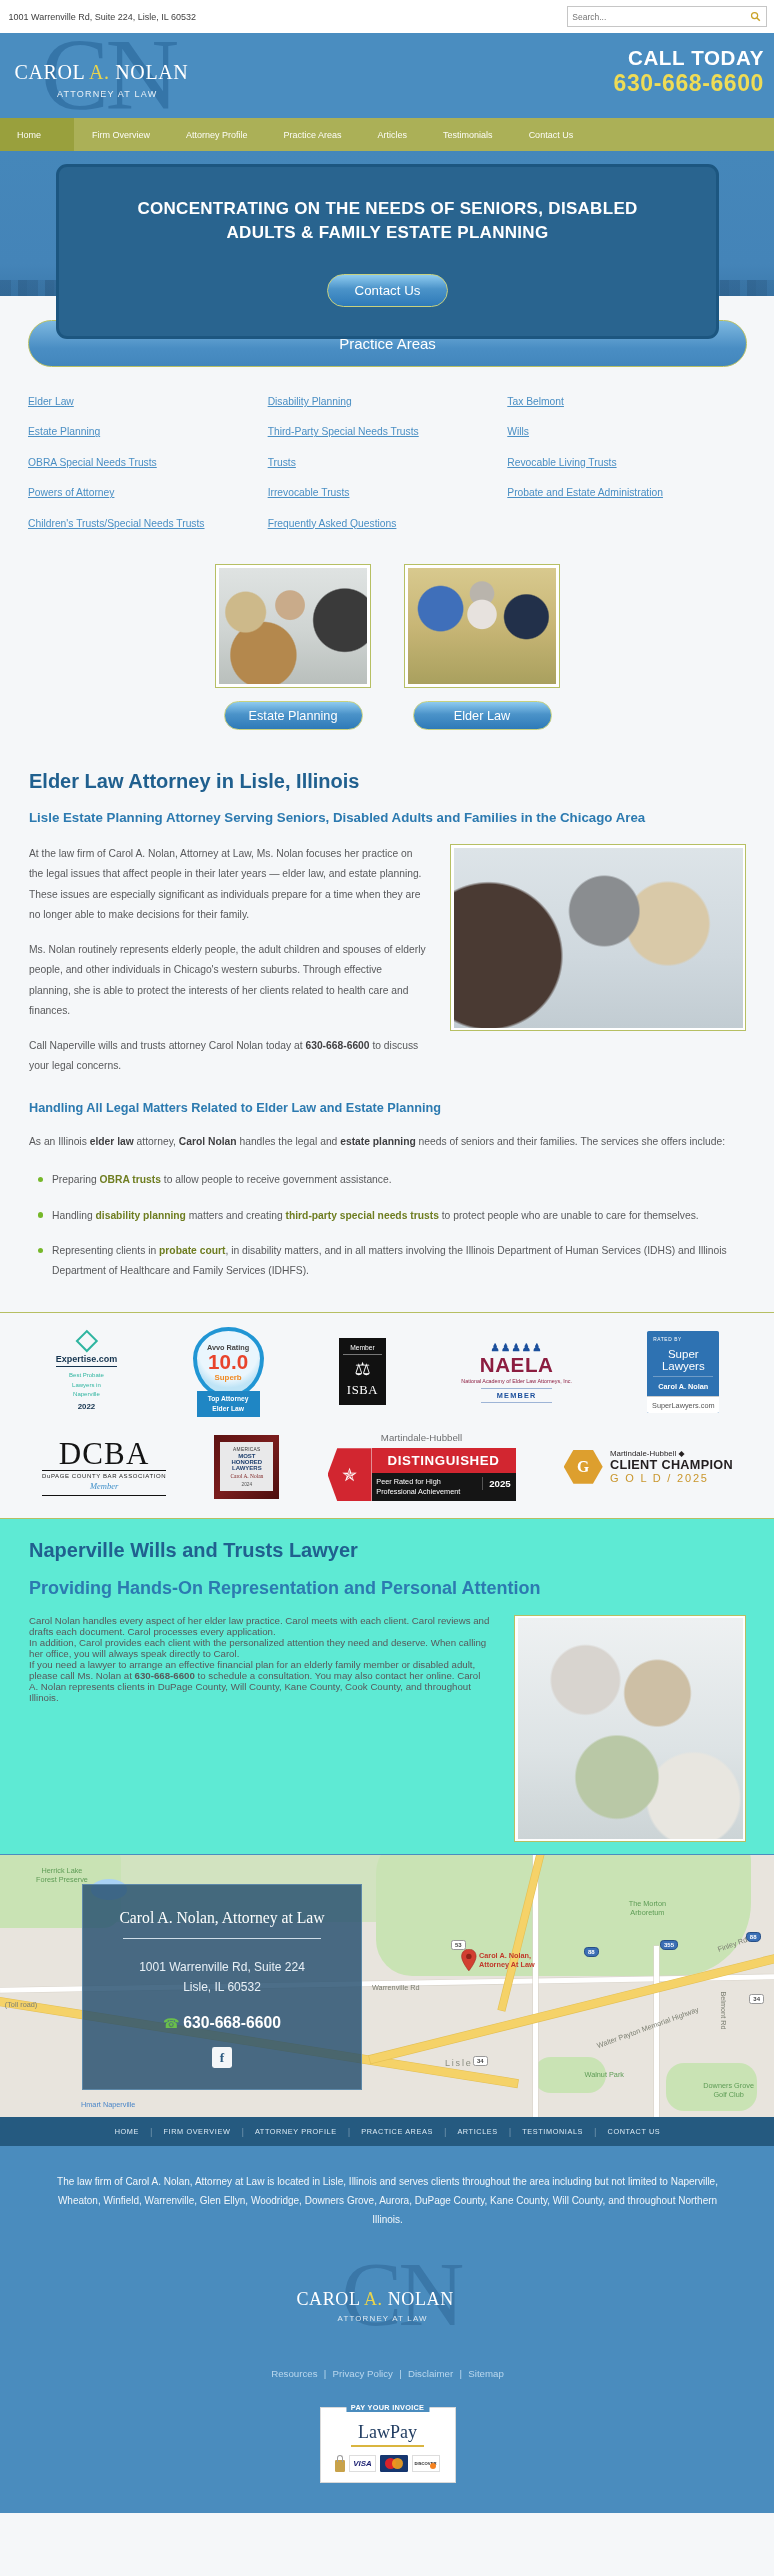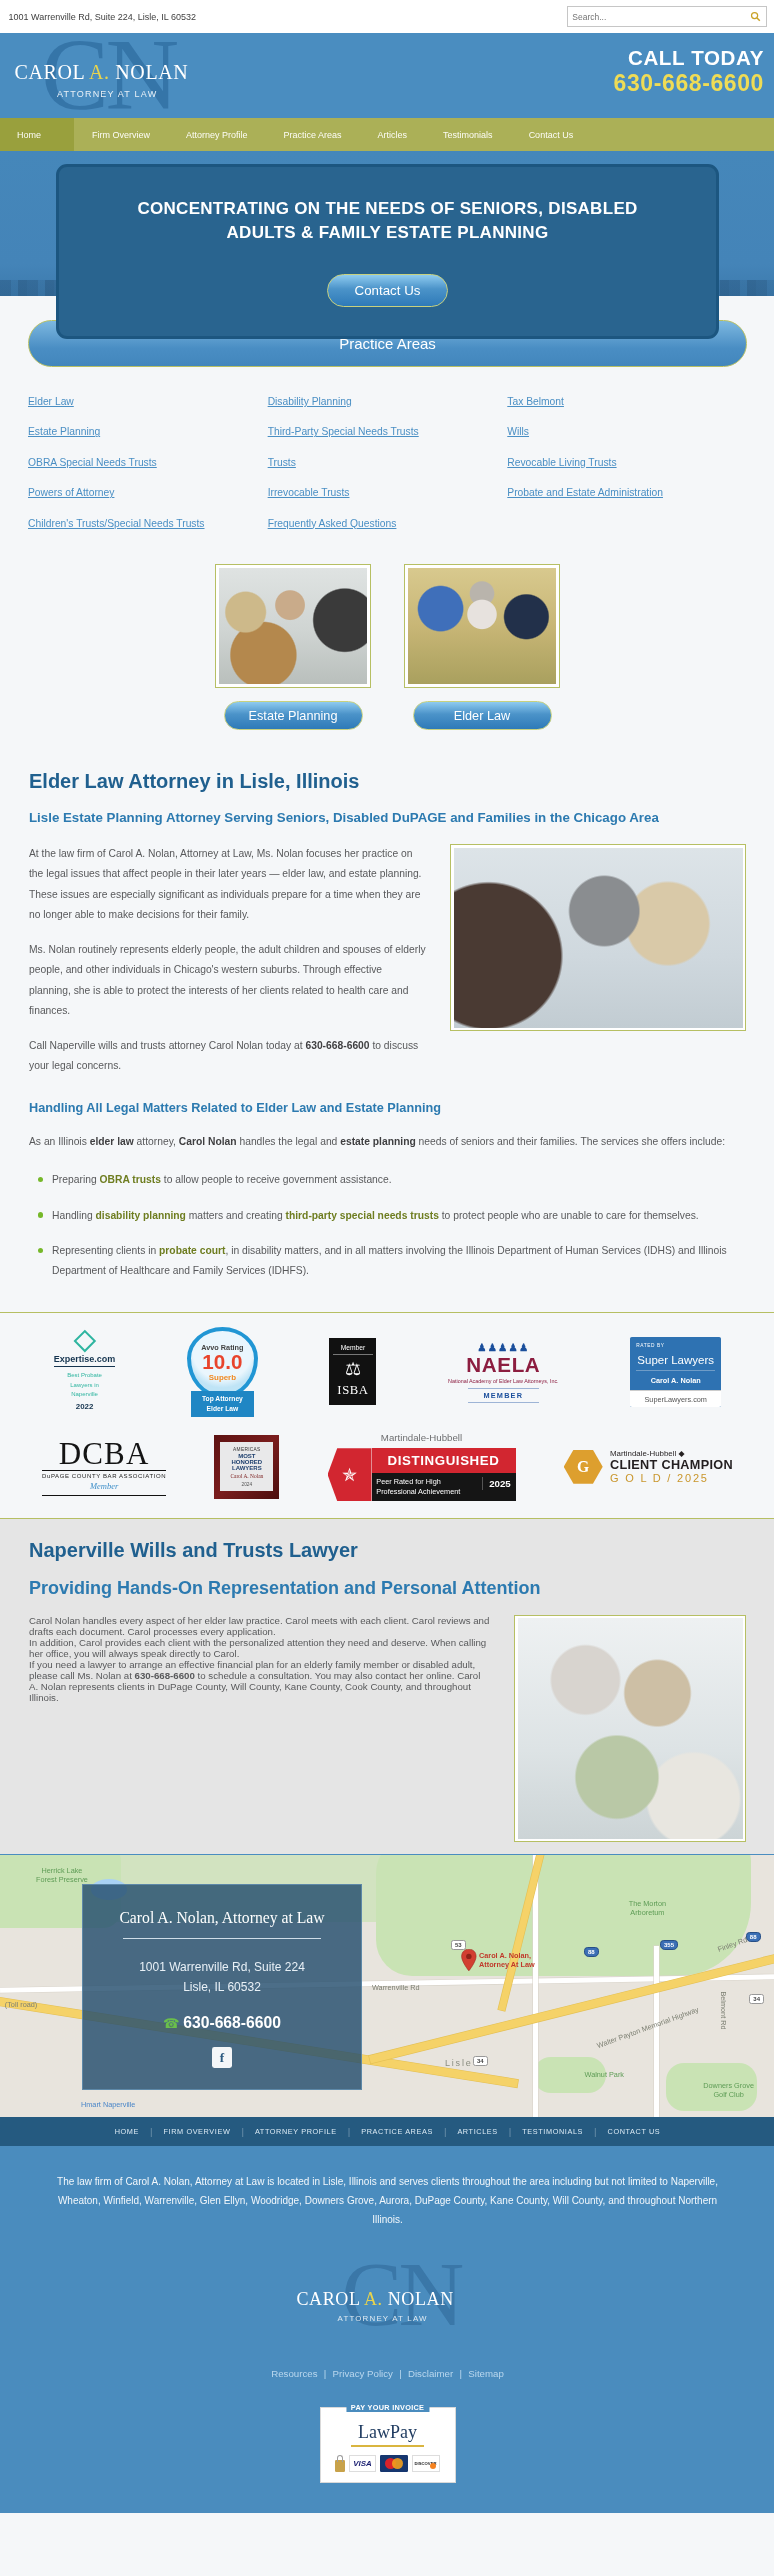--- a/index.html
+++ b/index.html
@@ -103,21 +103,21 @@
   .isba { width:47px; background:#111; color:#fff; padding:6px 3.6px 7.3px; margin:0 auto; }
   .isba .mem { font-size:6.7px; border-bottom:0.6px solid #777; padding-bottom:3px; margin-bottom:3.6px; }
   .isba .scales { font-size:18px; line-height:1.2; color:#fff; }
   .isba .org { font-family:"Liberation Serif",serif; font-size:12.7px; letter-spacing:0.6px; margin-top:2.4px; }
   
   .naela-arch { color:#1b4f9c; font-size:10.3px; letter-spacing:1.2px; font-weight:bold; }
   .naela-acronym { color:#8c1d40; font-size:20.6px; font-weight:bold; letter-spacing:0.6px; }
   .naela-full { color:#8c1d40; font-size:5.4px; margin-top:1.2px; }
   .naela-member { color:#1b4f9c; font-size:7.3px; font-weight:bold; letter-spacing:1.2px; border-top:1.2px solid #9db4d6; border-bottom:1.2px solid #9db4d6; padding:1.8px 15.7px; display:inline-block; margin-top:3.6px; }
   
-  .sl-badge { width:91px; background:#2e72b2; color:#fff; padding:6px 6px 0; margin:0 auto; border-radius:1.8px; }
+  .sl-badge { width:72px; background:#2e72b2; color:#fff; padding:6px 6px 0; margin:0 auto; border-radius:1.8px; }
   .sl-rated { font-size:4.8px; letter-spacing:0.6px; text-align:left; }
   .sl-brand { font-size:11.5px; margin:6px 0 4.8px; }
   .sl-name { font-size:7.3px; font-weight:bold; border-top:0.6px solid #6f9cc7; padding:4.8px 0; }
   .sl-site { background:#fff; color:#555; font-size:7.3px; padding:3.6px 0; margin:0 -6px; border-radius:0 0 1.8px 1.8px; border-top:0.6px solid #ccc; }
   
   .dcba-acronym { font-family:"Liberation Serif",serif; font-size:31px; color:#141414; letter-spacing:1.2px; line-height:1; }
   .dcba-full { font-size:6px; color:#222; letter-spacing:0.6px; border-top:1.2px solid #111; padding-top:2.4px; margin-top:1.2px; }
   .dcba-member { font-family:"Liberation Serif",serif; font-style:italic; color:#3e8fc9; font-size:8.5px; border-bottom:1.2px solid #111; padding:1.8px 0 3.6px; }
   
   .plaque { width:65px; background:linear-gradient(135deg,#5d1212 0%,#7a1d1d 50%,#4c0e0e 100%); padding:7.3px 6px; margin:0 auto; }
@@ -135,21 +135,21 @@
   .dist-sub { background:#151515; color:#fff; font-size:7.3px; text-align:left; padding:4.2px 4.8px; display:flex; justify-content:space-between; align-items:flex-start; line-height:1.35; }
   .dist-year { border-left:0.6px solid #555; padding-left:6px; font-size:9.7px; font-weight:bold; }
   
   .cc-row { display:flex; align-items:center; gap:7.3px; }
   .cc-hex { width:39px; height:34px; background:#dd9f2e; clip-path:polygon(25% 0,75% 0,100% 50%,75% 100%,25% 100%,0 50%); display:flex; align-items:center; justify-content:center; color:#fff; font-size:15.7px; font-weight:bold; font-family:"Liberation Serif",serif; }
   .cc-brand { color:#231f20; font-size:7.9px; text-align:left; }
   .cc-title { color:#231f20; font-size:12.7px; font-weight:bold; text-align:left; letter-spacing:0.3px; }
   .cc-tier { color:#c9962c; font-size:11px; letter-spacing:1.8px; text-align:left; }
 
   
-  .naperville { background:#e5e5e5; padding:20.6px 29px 12px; }
+  .naperville { background:#5eead4; padding:20.6px 29px 12px; }
   .nap-flex { display:flex; gap:24px; }
   .nap-text { flex:1; }
   .photo-couple { width:225px; height:221px; background:
       radial-gradient(circle at 30% 28%, #d8d4cf 0 15%, transparent 16%),
       radial-gradient(circle at 62% 34%, #cdbfa5 0 16%, transparent 17%),
       radial-gradient(circle at 44% 72%, #b9c8a6 0 20%, transparent 21%),
       radial-gradient(circle at 78% 82%, #e8e6e0 0 18%, transparent 19%),
       linear-gradient(180deg,#eef1f2 0%,#dde3e5 60%,#ccd4d6 100%); }
 
   
@@ -290,21 +290,21 @@
   <div class="card">
     <div class="frame">
         <div class="photo photo-elder"></div>
       </div>
     <div class="btn-pill">Elder Law</div>
   </div>
 </div>
 
 <div class="content">
   <h1 class="page-h1">Elder Law Attorney in Lisle, Illinois</h1>
-  <h2 class="page-h2">Lisle Estate Planning Attorney Serving Seniors, Disabled DuPAGE and Families in the Chicago Area</h2>
+  <h2 class="page-h2">Lisle Estate Planning Attorney Serving Seniors, Disabled Adults and Families in the Chicago Area</h2>
   <div class="intro-flex">
     <div class="intro-text">
       <p><span>At the law firm of Carol A. Nolan, Attorney at Law, Ms. Nolan focuses her practice on the legal issues that affect people in their later years — elder law, and estate planning. These issues are especially significant as individuals prepare for a time when they are no longer able to make decisions for their family.</span></p>
       <p><span>Ms. Nolan routinely represents elderly people, the adult children and spouses of elderly people, and other individuals in Chicago's western suburbs. Through effective planning, she is able to protect the interests of her clients related to health care and finances.</span></p>
       <p><span>Call Naperville wills and trusts attorney Carol Nolan today at </span><strong>630-668-6600</strong><span> to discuss your legal concerns.</span></p>
     </div>
     <div class="side-photo-frame">
         <div class="photo-consult"></div>
       </div>
   </div>

